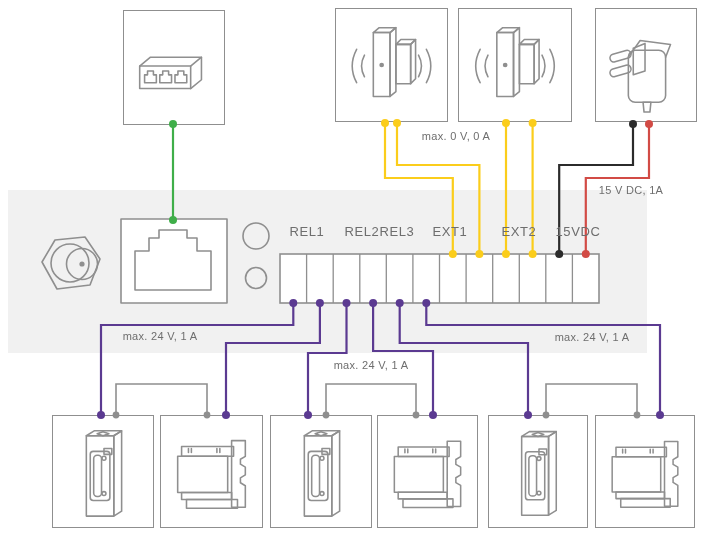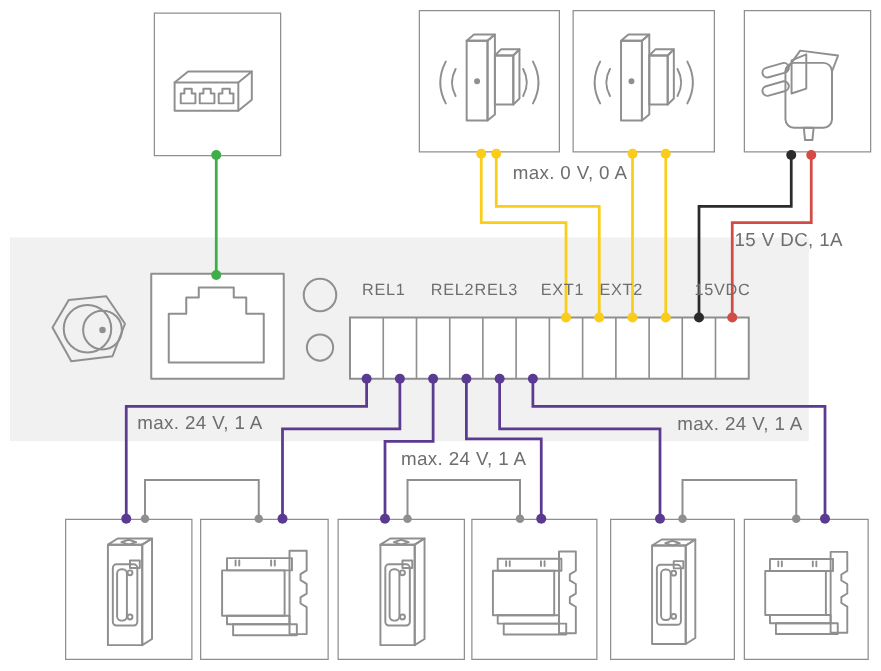--- a/index.html
+++ b/index.html
@@ -6,21 +6,21 @@
   .stage{position:relative;width:705px;height:537px;background:#fff;overflow:hidden;
          font-family:"Liberation Sans",sans-serif;}
   .panel{position:absolute;left:8px;top:190px;width:639px;height:163px;background:#f1f1f1;}
   .box{position:absolute;border:1.5px solid #8f8f8f;background:#fff;box-sizing:border-box;
        display:flex;align-items:center;justify-content:center;}
   .box svg{width:100%;height:100%;display:block;}
   .icon{fill:none;stroke:#8f8f8f;stroke-width:1.6;stroke-linejoin:round;stroke-linecap:round;}
   .overlay{position:absolute;left:0;top:0;pointer-events:none;}
   .term{position:absolute;top:224px;width:84px;color:#6e6e6e;font-size:13px;font-weight:500;
         letter-spacing:.6px;text-align:center;}
-  .anno{position:absolute;width:170px;color:#6e6e6e;font-size:15px;letter-spacing:.3px;
+  .anno{position:absolute;width:170px;color:#6e6e6e;font-size:11px;letter-spacing:.3px;
         text-align:center;white-space:nowrap;}
 </style>
 </head>
 <body>
 
 <div class="stage">
 
   <div class="panel" style="background: rgb(241, 241, 241);"></div>
 
   <div class="box" style="left:123px;top:10px;width:102px;height:115px">
@@ -226,21 +226,21 @@
       <circle fill="#8f8f8f" cx="416" cy="415" r="3.4"></circle>
       <circle fill="#8f8f8f" cx="546" cy="415" r="3.4"></circle>
       <circle fill="#8f8f8f" cx="637" cy="415" r="3.4"></circle>
     </g>
   </svg>
 
   <span class="term" style="left:265px">REL1</span>
   <span class="term" style="left:320px">REL2</span>
   <span class="term" style="left:355px">REL3</span>
   <span class="term" style="left:408px">EXT1</span>
-  <span class="term" style="left:455px">EXT2</span>
+  <span class="term" style="left:477px">EXT2</span>
   <span class="term" style="left:536px">15VDC</span>
 
   <div class="anno" style="left:371px;top:130px">max. 0 V, 0 A</div>
   <div class="anno" style="left:546px;top:184px">15 V DC, 1A</div>
   <div class="anno" style="left:75px;top:330px">max. 24 V, 1 A</div>
   <div class="anno" style="left:286px;top:359px">max. 24 V, 1 A</div>
   <div class="anno" style="left:507px;top:331px">max. 24 V, 1 A</div>
 
 </div>
 

